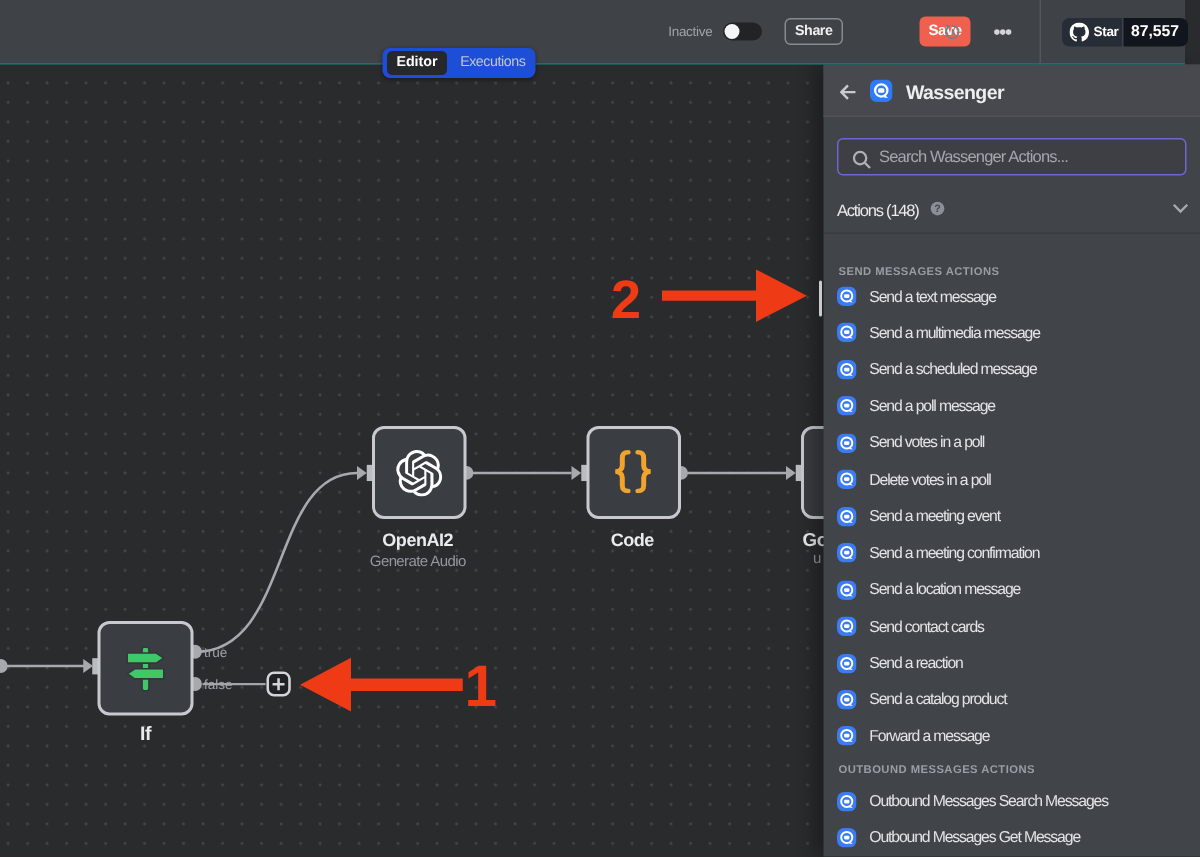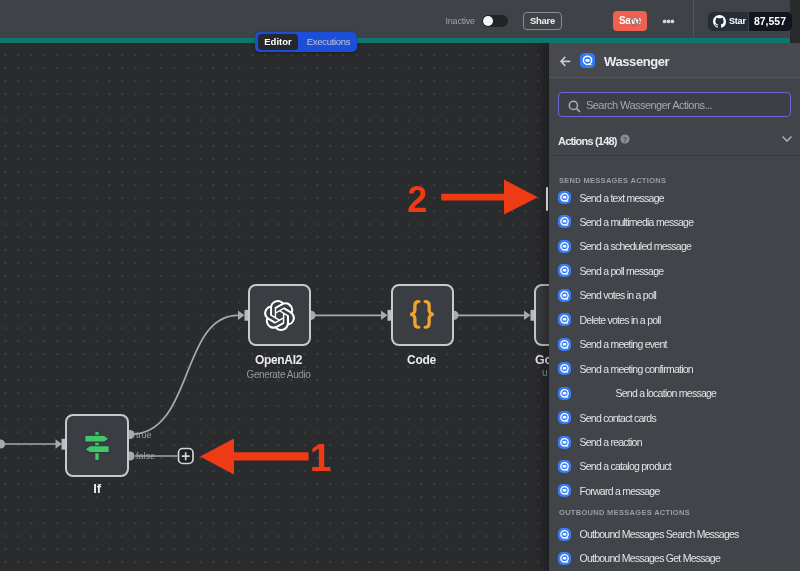--- a/index.html
+++ b/index.html
@@ -1,21 +1,21 @@
 <!DOCTYPE html>
 <html><head>
 <meta charset="utf-8">
 <style>
   * { margin:0; padding:0; box-sizing:border-box; }
   html,body { width:800px; height:571px; overflow:hidden; background:#2a2b2d;
     font-family:"Liberation Sans", sans-serif; }
 
   
   #topbar { position:absolute; left:0; top:0; width:790px; height:43px;
-    background:#3f4246; border-bottom:5px solid #0f766e; z-index:30; }
+    background:#3f4246; border-bottom:1px solid #0f766e; z-index:30; }
   #tabs { position:absolute; left:255px; top:32px; width:102px; height:20px;
     background:#1d4ed8; border-radius:5px; z-index:40;
     box-shadow:0 1px 3px rgba(0,0,0,.35); }
   #tab-editor { position:absolute; left:3px; top:2px; width:40px; height:15.5px;
     background:#26282c; border-radius:3.5px; color:#fff; font-size:9.5px; font-weight:700;
     text-align:center; line-height:15.5px; }
   #tab-exec { position:absolute; left:47px; top:2px; width:53px; height:15.5px;
     color:#c3c6cb; font-size:9.5px; letter-spacing:-0.3px; text-align:center; line-height:15.5px; }
   #inactive { position:absolute; left:445.5px; top:16px; font-size:9px; letter-spacing:-0.2px; color:#a0a3a9; }
   #toggle { position:absolute; left:482px; top:15px; width:26px; height:11.5px;
@@ -51,21 +51,21 @@
   
   #sidebar { position:absolute; left:549px; top:43px; width:251px; height:528px;
     background:#414449; z-index:20; box-shadow:-7px 0 10px rgba(0,0,0,.28); }
   #sb-head { position:absolute; left:0; top:0; width:251px; height:35px;
     background:#47494e; border-bottom:1px solid #515358; }
   #sb-title { position:absolute; left:55px; top:11px; font-size:13px; letter-spacing:-0.4px; font-weight:700; color:#eceef0; }
   #search { position:absolute; left:9px; top:49px; width:233px; height:25px;
     border:1.5px solid #6d66d4; border-radius:4px; background:#3d3f44; }
   #search .ph { position:absolute; left:27px; top:6px; font-size:11px; letter-spacing:-0.55px; color:#a4a7ae; }
   #actions-row { position:absolute; left:9px; top:87.5px; width:233px; height:16px; }
-  #actions-row .t { font-size:11px; font-weight:700; letter-spacing:-0.8px; color:#e8eaec; }
+  #actions-row .t { font-size:11px; font-weight:400; letter-spacing:-0.8px; color:#e8eaec; }
   .sect { position:absolute; left:10px; font-size:7.5px; font-weight:700; color:#9a9da4;
     letter-spacing:0.3px; line-height:12px; }
   .item { position:absolute; left:9px; height:14px; }
   .item .txt { position:absolute; left:21.5px; top:0px; font-size:10.5px; letter-spacing:-0.75px; color:#e2e4e7;
     white-space:nowrap; }
   .item svg { position:absolute; left:0; top:0px; }
   #sb-scroll { position:absolute; left:545.5px; top:187px; width:2px; height:24px;
     background:#c9cbce; border-radius:1px; z-index:25; }
 </style>
 </head>
@@ -286,21 +286,21 @@
         </svg>
         <span class="txt" style="top:0.5px;">Send a meeting confirmation</span>
       </div>
     <div class="item" style="top:343.6px;">
         <svg width="13" height="13" viewBox="0 0 13 13">
           <rect width="13" height="13" rx="4.8" fill="#3b7cf3"></rect>
           <circle cx="6.5" cy="6.3" r="3.7" stroke="#fff" stroke-width="1.3" fill="none"></circle>
           <path d="M8.9,9.1 L10.5,10.7 L8.1,10.4 Z" fill="#fff"></path>
           <rect x="4.7" y="5.1" width="3.6" height="2.5" rx="0.9" fill="#fff"></rect>
         </svg>
-        <span class="txt" style="top:0.5px;margin-left:36px;">Send a location message</span>
+        <span class="txt" style="top:0.5px;">Send a location message</span>
       </div>
     <div class="item" style="top:368.0px;">
         <svg width="13" height="13" viewBox="0 0 13 13">
           <rect width="13" height="13" rx="4.8" fill="#3b7cf3"></rect>
           <circle cx="6.5" cy="6.3" r="3.7" stroke="#fff" stroke-width="1.3" fill="none"></circle>
           <path d="M8.9,9.1 L10.5,10.7 L8.1,10.4 Z" fill="#fff"></path>
           <rect x="4.7" y="5.1" width="3.6" height="2.5" rx="0.9" fill="#fff"></rect>
         </svg>
         <span class="txt" style="top:0.5px;">Send contact cards</span>
       </div>

